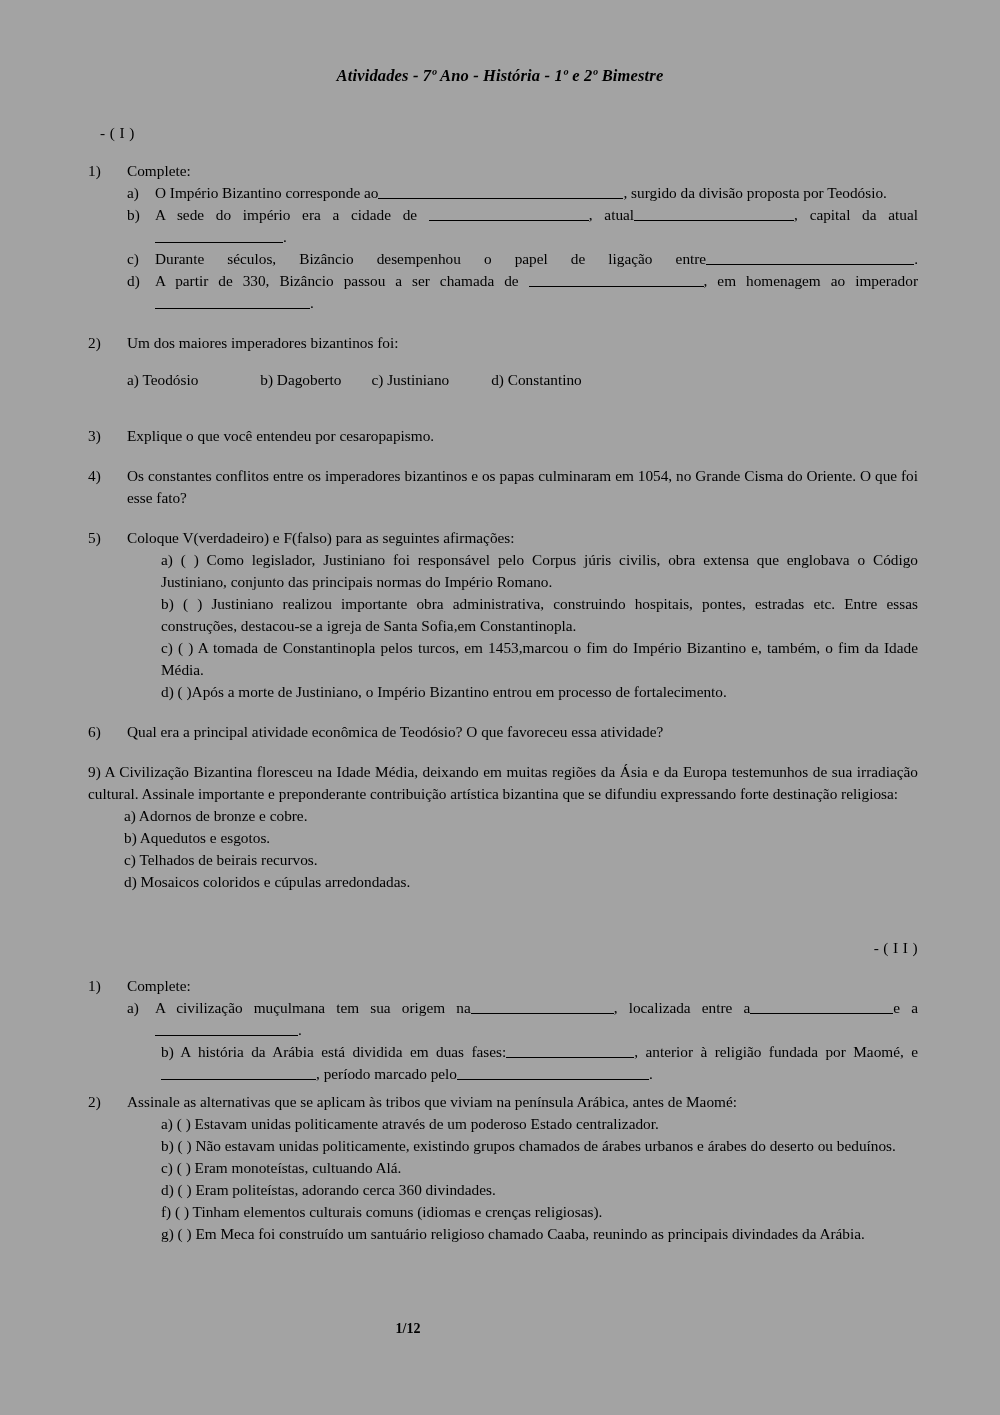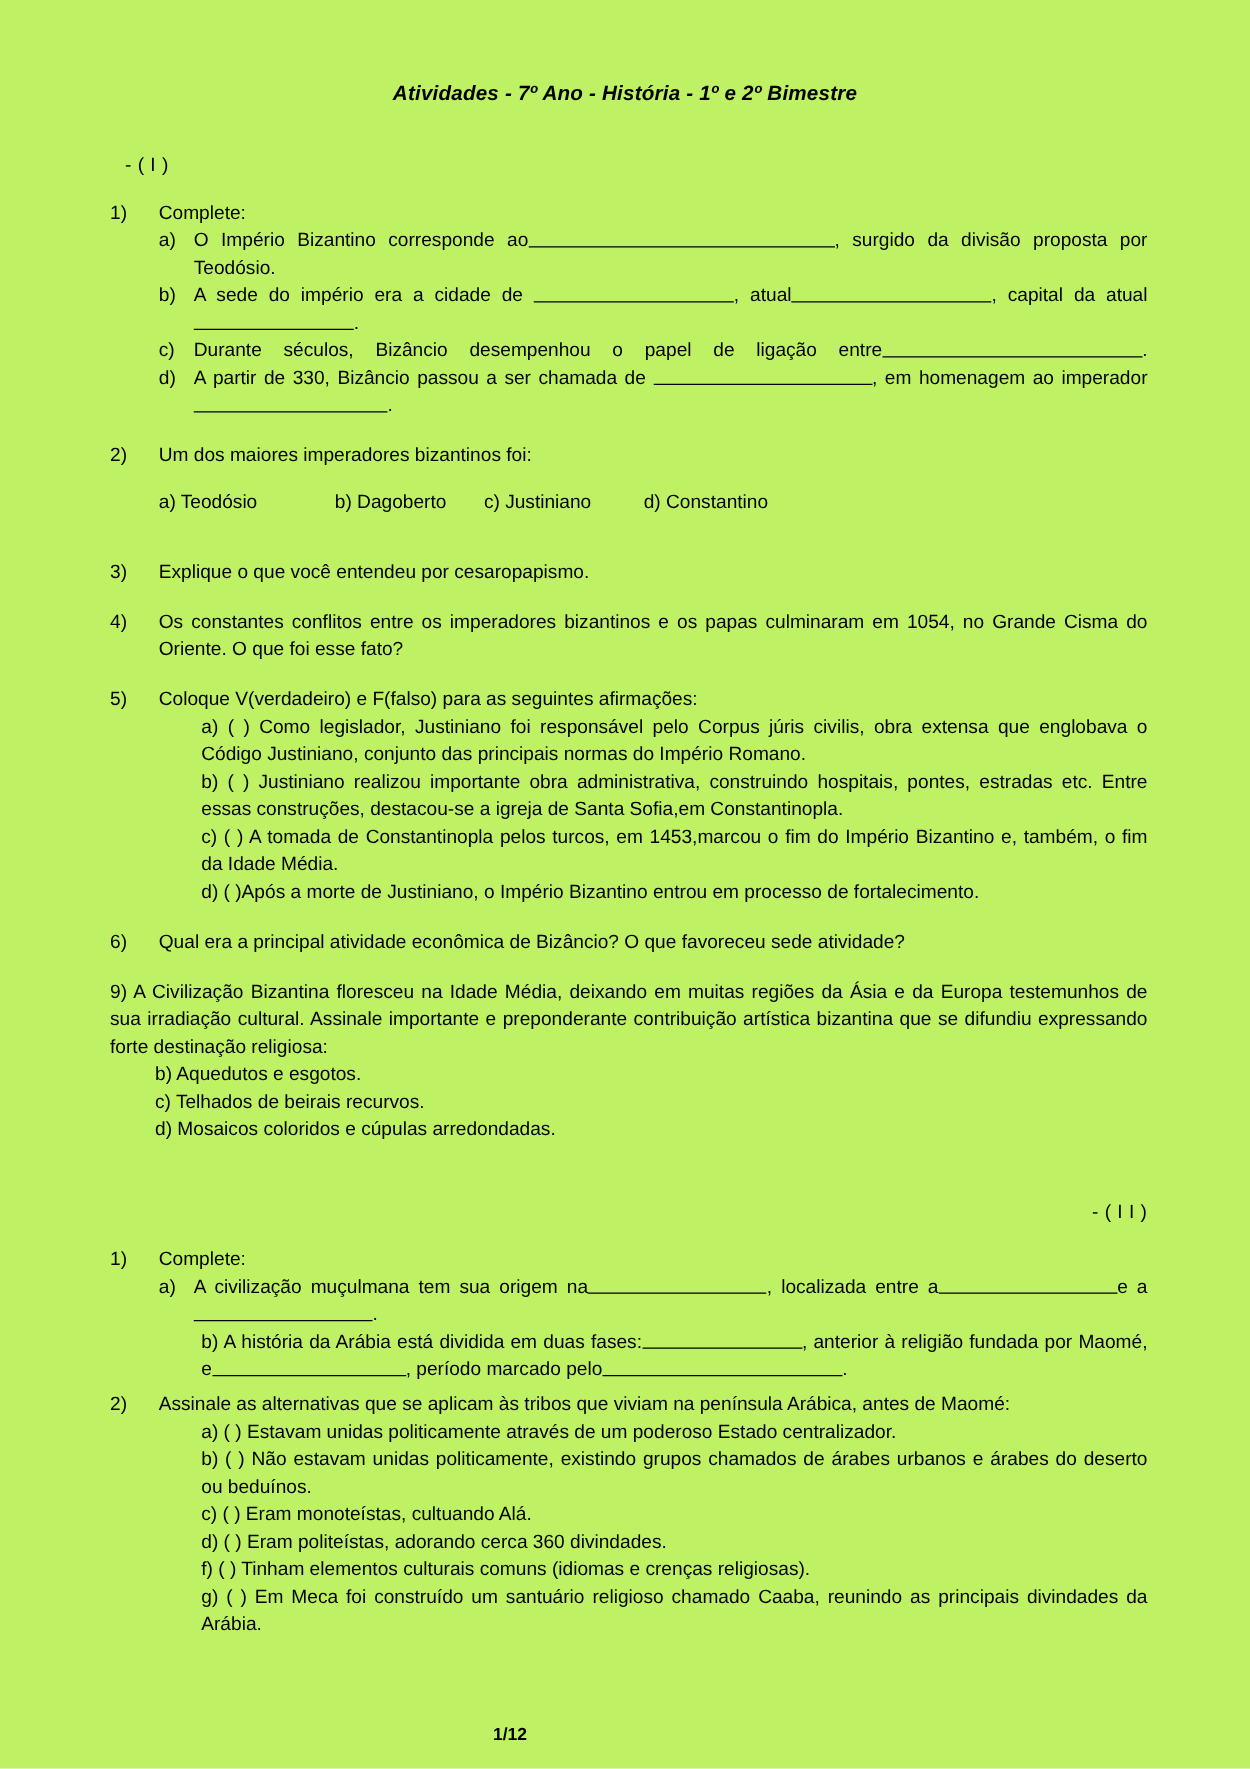--- a/index.html
+++ b/index.html
@@ -6,22 +6,22 @@
   html, body {
     margin: 0;
     padding: 0;
     background: #ffffff;
   }
   .page {
     position: relative;
     width: 1000px;
     height: 1415px;
     margin: 0 auto;
-    background: #bef264;
-    font-family: Liberation Sans, sans-serif;
+    background: #a3a3a3;
+    font-family: Liberation Serif, serif;
     color: #000000;
     box-sizing: border-box;
     overflow: hidden;
   }
 
   
   .doc-title {
     position: absolute;
     top: 66px;
     left: 0;
@@ -128,21 +128,21 @@
   .q2-opts .g1 { margin-right: 38px; }
   .q2-opts .g2 { margin-right: 30px; margin-left: 24px; }
   .q2-opts .g3 { margin-right: 42px; }
 
   .spacer-lg { height: 44px; }
 
   
   .footer {
     position: absolute;
     left: 0;
-    top: 1379px;
+    top: 1321px;
     width: 816px;
     text-align: center;
     font-size: 14px;
     font-weight: bold;
   }
 </style>
 </head>
 <body>
 
 <div class="page">
@@ -209,26 +209,27 @@
         <p class="flat j">a) (     ) Como legislador, Justiniano foi responsável pelo Corpus júris civilis, obra extensa que englobava o Código Justiniano, conjunto das principais normas do Império Romano.</p>
         <p class="flat j">b) (  ) Justiniano realizou importante obra administrativa, construindo hospitais, pontes, estradas etc. Entre essas construções, destacou-se a igreja de Santa Sofia,em Constantinopla.</p>
         <p class="flat j">c) (    ) A tomada de Constantinopla pelos turcos, em 1453,marcou o fim do Império Bizantino e, também, o fim da Idade Média.</p>
         <p class="flat">d) (  )Após a morte de Justiniano, o Império Bizantino entrou em processo de fortalecimento.</p>
       </div>
     </div>
 
     <div class="q q-block">
       <div class="q-num">6)</div>
       <div class="q-body">
-        <p class="q-stem">Qual era a principal atividade econômica de Bizâncio? O que favoreceu sede atividade?</p>
+        <p class="q-stem">Qual era a principal atividade econômica de Teodósio? O que favoreceu essa atividade?</p>
       </div>
     </div>
 
     <div>
       <p class="q-stem justify">9) A Civilização Bizantina floresceu na Idade Média, deixando em muitas regiões da Ásia e da Europa testemunhos de sua irradiação cultural. Assinale importante e preponderante contribuição artística bizantina que se difundiu expressando forte destinação religiosa:</p>
+      <p class="opt">a) Adornos de bronze e cobre.</p>
       <p class="opt">b) Aquedutos e esgotos.</p>
       <p class="opt">c) Telhados de beirais recurvos.</p>
       <p class="opt">d) Mosaicos coloridos e cúpulas arredondadas.</p>
     </div>
 
     <div class="spacer-lg"></div>
 
     <div class="section-marker second">- ( I I )</div>
 
     <div class="q q-block tight">

